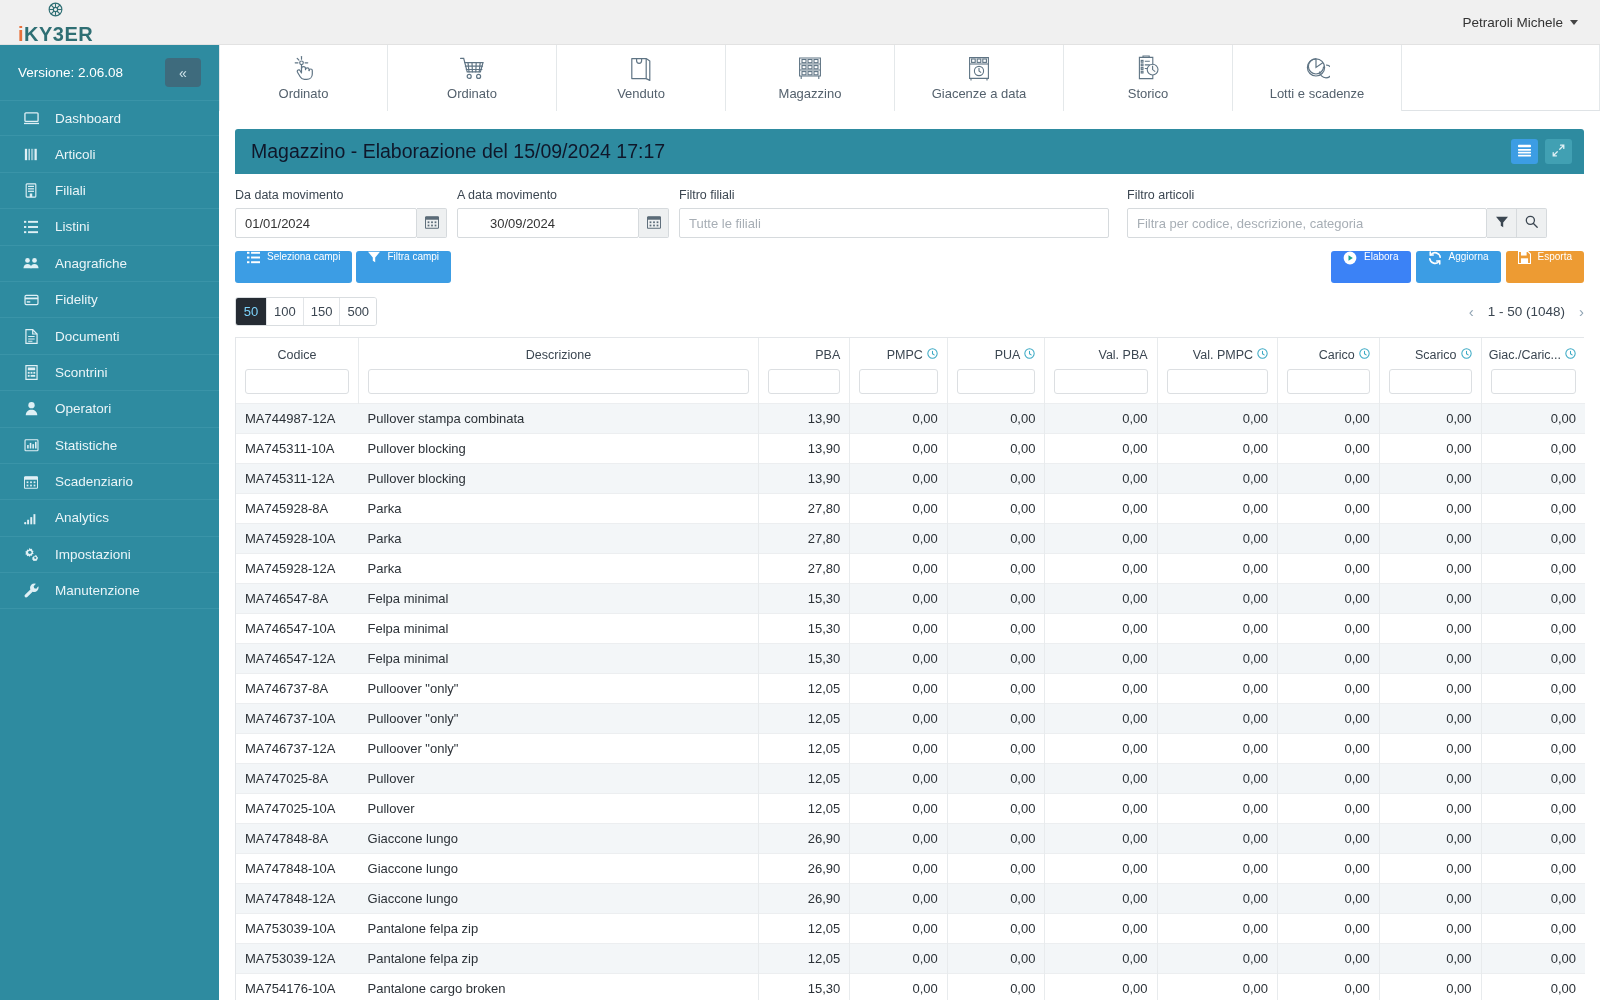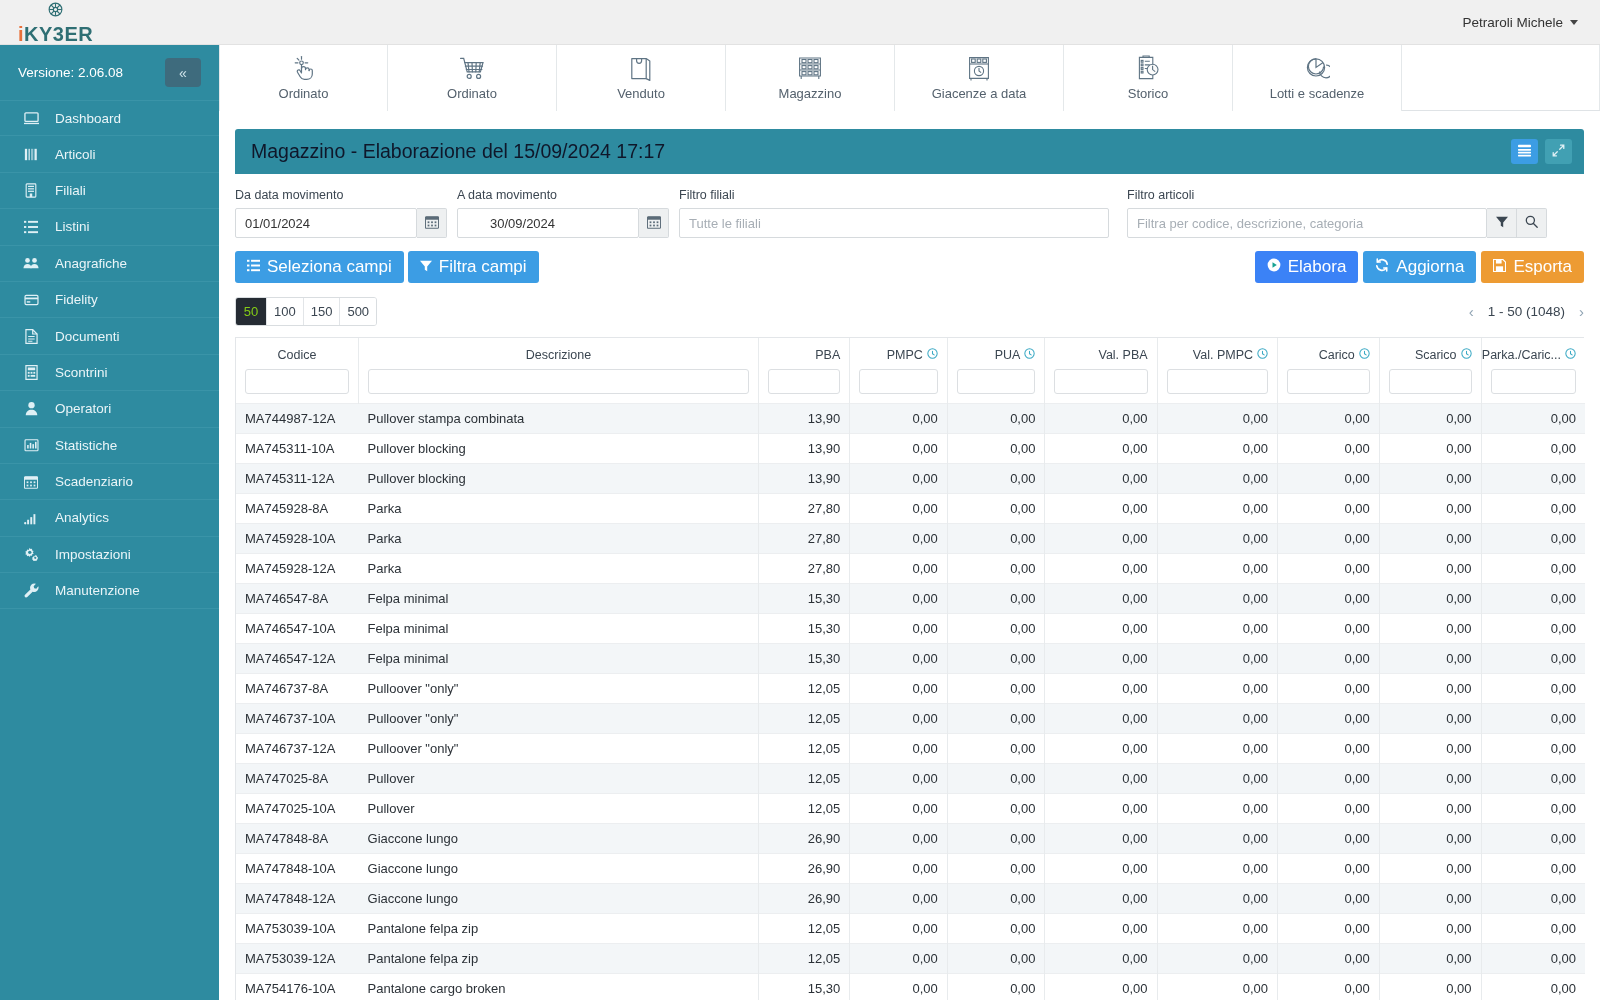--- a/index.html
+++ b/index.html
@@ -116,43 +116,43 @@
     background: #eef0f1; display: flex; align-items: center; justify-content: center;
     color: #5b6b78; cursor: pointer; border-radius: 0 2px 2px 0;
   }
 
   
   .actionrow {
     margin-top: 13px; display: flex; align-items: center; justify-content: space-between;
   }
   .btn {
     height: 32px; border: none; border-radius: 3px; color: #fff;
-    font-family: "Liberation Sans", sans-serif; font-size: 17px;
-    display: inline-flex; align-items: center; gap: 7px;
+    font-family: "Liberation Sans", sans-serif; font-size: 10px;
+    display: inline-flex; align-items: flex-start; gap: 7px;
     padding: 0 12px; cursor: pointer;
   }
   .btn.blue { background: #3c9de4; }
   .btn.teal { background: #3b82f6; }
   .btn.orange { background: #eb9game; }
   .btn.orange { background: #ed9b33; }
   .btn-left-group { display: flex; gap: 4px; }
   .btn-right-group { display: flex; gap: 5px; }
 
   
   .pagerrow {
     margin-top: 14px; display: flex; align-items: center; justify-content: space-between;
   }
   .pagesize { display: flex; border: 1px solid #d9dde0; border-radius: 3px; overflow: hidden; }
   .pagesize span {
     min-width: 31px; height: 27px; display: flex; align-items: center; justify-content: center;
     font-size: 13px; color: #3b4651; background: #fff;
     border-right: 1px solid #e2e5e8; padding: 0 7px; cursor: pointer;
   }
   .pagesize span:last-child { border-right: none; }
-  .pagesize span.active { background: #252b33; color: #84cc16; }
+  .pagesize span.active { background: #252b33; color: #7dd3fc; }
   .pagenav { display: flex; align-items: center; gap: 14px; font-size: 13.5px; color: #3b4651; }
   .pagenav .arrow { color: #8fa3b3; font-size: 15px; cursor: pointer; }
 
   
   .tablewrap { margin-top: 11px; border: 1px solid #e3e6e9; border-bottom: none; }
   table { border-collapse: collapse; width: 1349px; table-layout: fixed; }
   thead th {
     background: #ffffff; font-weight: 400; font-size: 12.5px; color: #3b4651;
     padding: 8px 9px 6px 9px; text-align: right; vertical-align: top;
     border-right: 1px solid #e8ebed; border-bottom: none;
@@ -728,21 +728,21 @@
                 <span class="th-inner">
                   <span>Scarico</span>
                   <span class="info-ico"><svg width="11" height="11" viewBox="0 0 16 16" fill="none" stroke="#3aa9c4" stroke-width="1.5">
                       <circle cx="8" cy="8" r="6.8"></circle>
                       <path d="M8 4.6 V8.4 M8 8.4 L10.4 10" stroke-linecap="round"></path>
                     </svg></span>
                 </span>
               </th>
               <th>
                 <span class="th-inner">
-                  <span>Parka./Caric...</span>
+                  <span>Giac./Caric...</span>
                   <span class="info-ico"><svg width="11" height="11" viewBox="0 0 16 16" fill="none" stroke="#3aa9c4" stroke-width="1.5">
                       <circle cx="8" cy="8" r="6.8"></circle>
                       <path d="M8 4.6 V8.4 M8 8.4 L10.4 10" stroke-linecap="round"></path>
                     </svg></span>
                 </span>
               </th>
             </tr>
           <tr id="filter-row">
               <th class="filter-cell"><input class="filter-input" style=""></th>
               <th class="filter-cell"><input class="filter-input" style=""></th>

